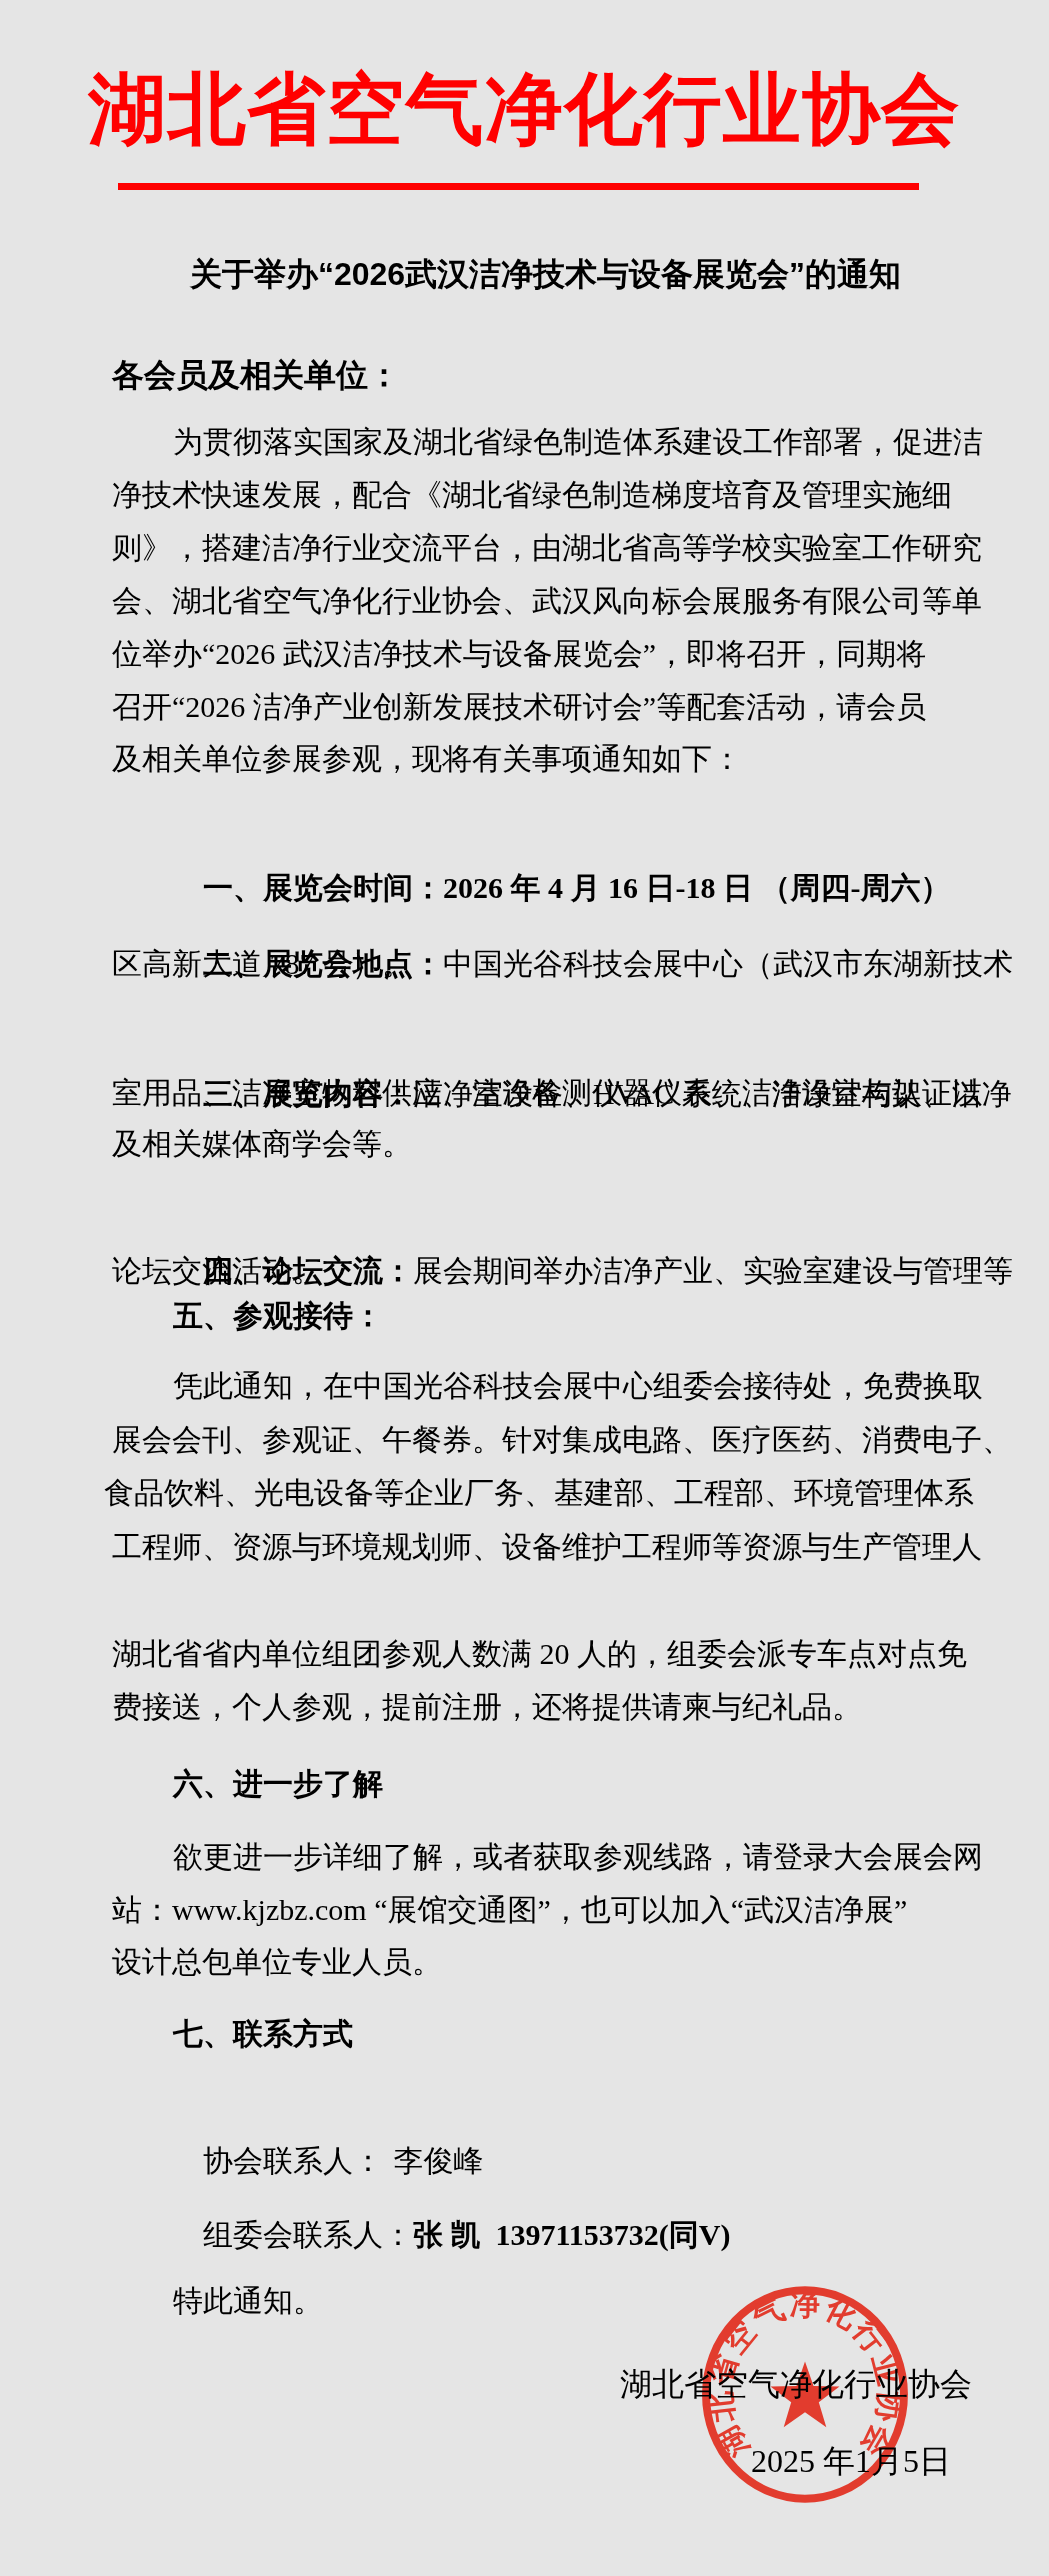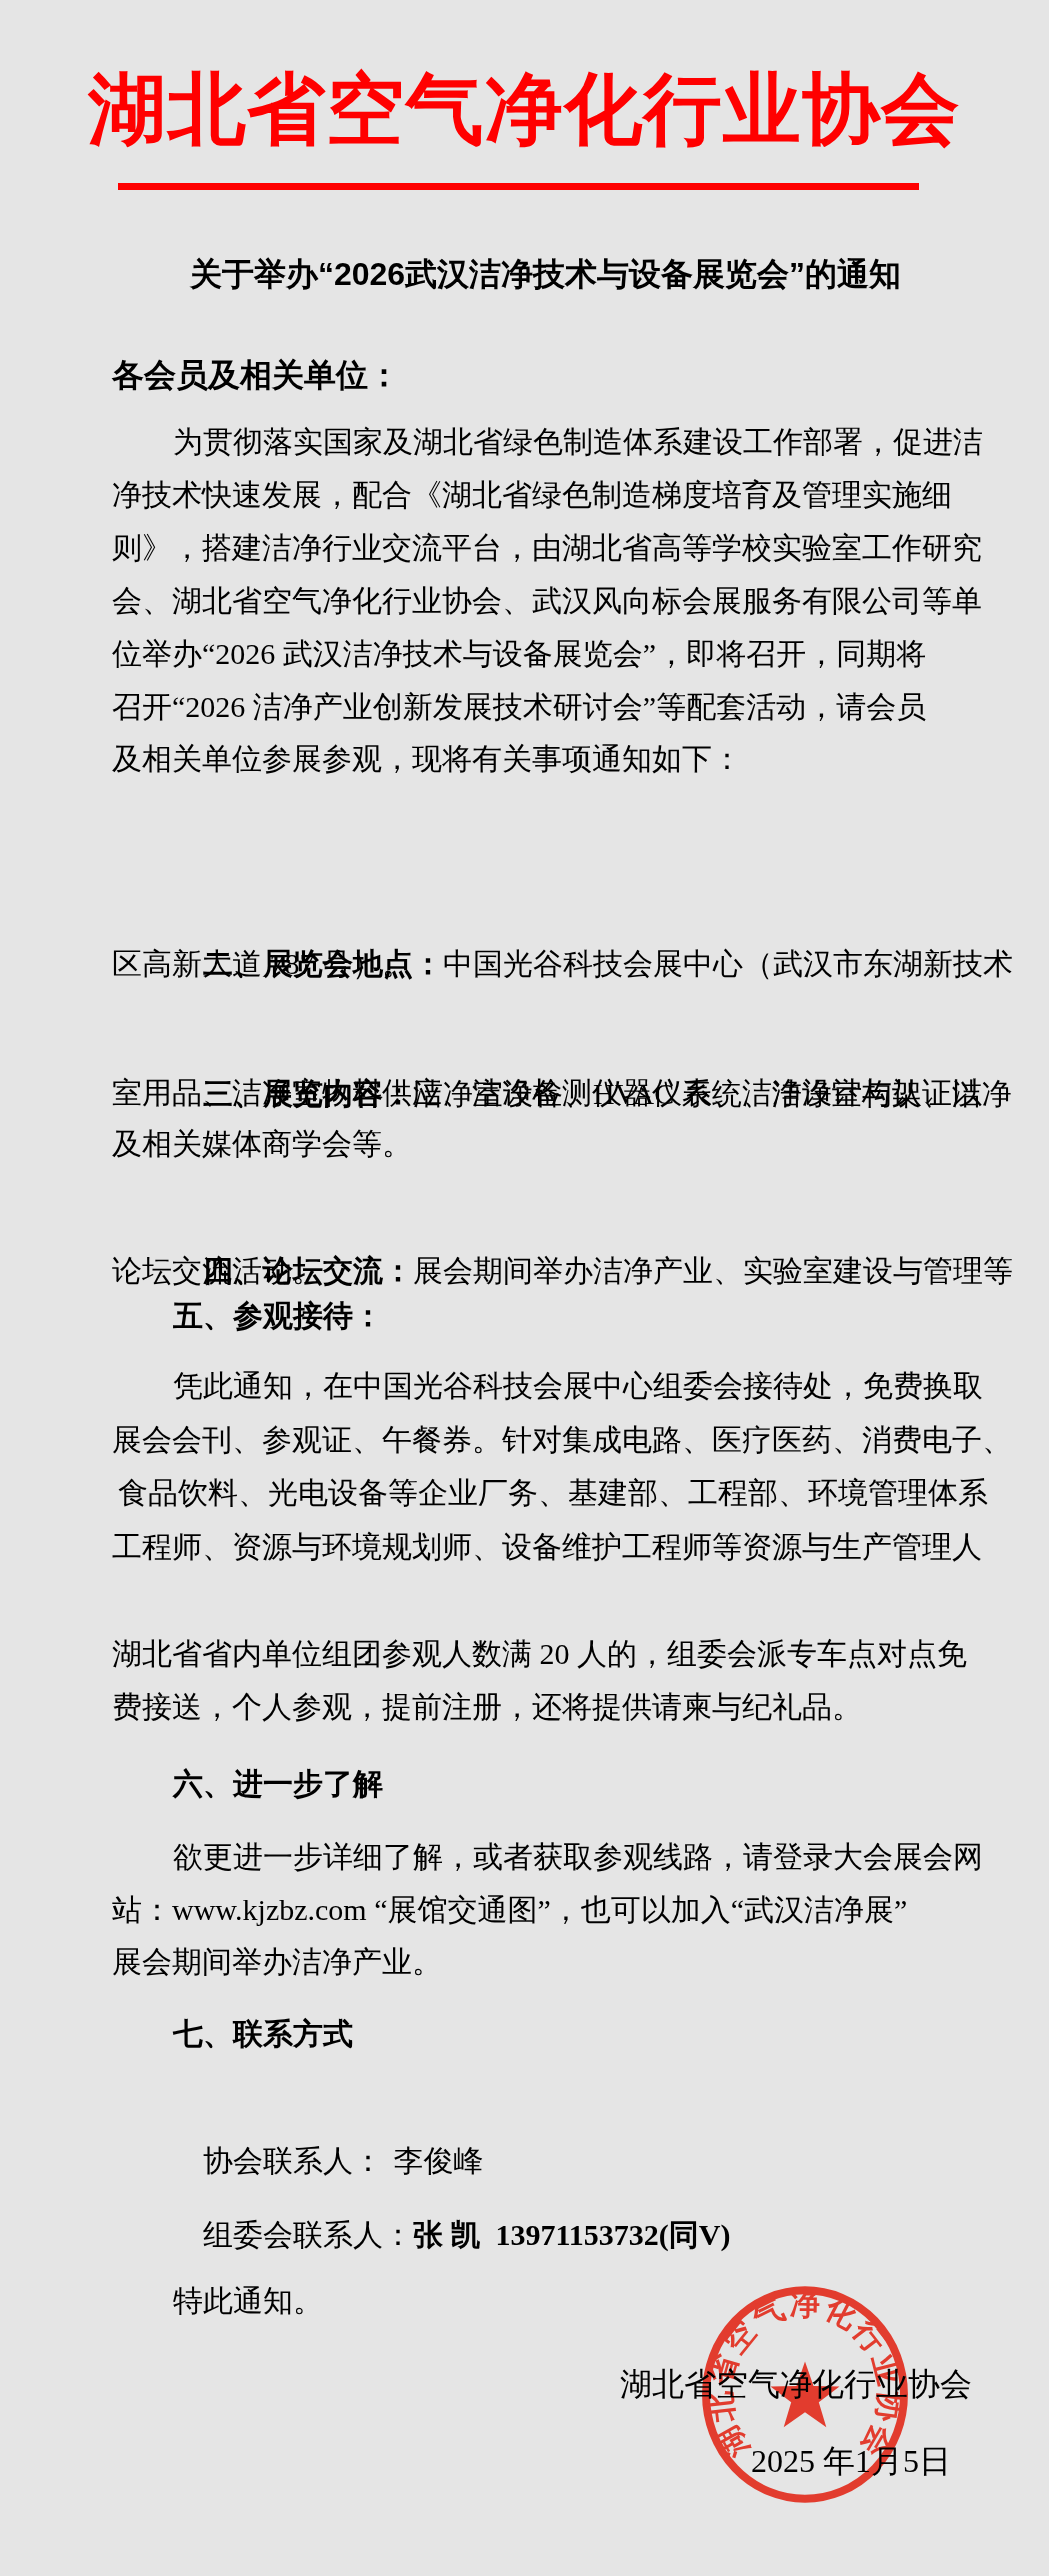--- a/index.html
+++ b/index.html
@@ -35,20 +35,23 @@
   <div class="salutation">各会员及相关单位：</div>
 
   <div class="line" style="top:415px;left:173px">为贯彻落实国家及湖北省绿色制造体系建设工作部署，促进洁</div>
   <div class="line" style="top:468px;left:112px">净技术快速发展，配合《湖北省绿色制造梯度培育及管理实施细</div>
   <div class="line" style="top:521px;left:112px">则》，搭建洁净行业交流平台，由湖北省高等学校实验室工作研究</div>
   <div class="line" style="top:574px;left:112px">会、湖北省空气净化行业协会、武汉风向标会展服务有限公司等单</div>
   <div class="line" style="top:627px;left:112px">位举办“2026 武汉洁净技术与设备展览会”，即将召开，同期将</div>
   <div class="line" style="top:680px;left:112px">召开“2026 洁净产业创新发展技术研讨会”等配套活动，请会员</div>
   <div class="line" style="top:732px;left:112px">及相关单位参展参观，现将有关事项通知如下：</div>
 
+  <div class="line" style="top:808px;left:173px">
+    <span class="b">一、展览会时间：</span><span class="b">2026 年 4 月 16 日-18 日 （周四-周六）</span>
+  </div>
 
   <div class="line" style="top:884px;left:173px">
     <span class="b">二、展览会地点：</span><span>中国光谷科技会展中心（武汉市东湖新技术</span>
   </div>
   <div class="line" style="top:937px;left:112px">区高新大道 787 号）。</div>
 
   <div class="line" style="top:1014px;left:173px">
     <span class="b">三、展览内容：</span><span>洁净室设备、HVAC 系统、洁净室构架、洁净</span>
   </div>
   <div class="line" style="top:1066px;left:112px">室用品、洁净室物料供应、洁净检测仪器仪表、洁净设计与认证以</div>
@@ -56,29 +59,29 @@
 
   <div class="line" style="top:1191px;left:173px">
     <span class="b">四、论坛交流：</span><span>展会期间举办洁净产业、实验室建设与管理等</span>
   </div>
   <div class="line" style="top:1244px;left:112px">论坛交流活动。</div>
 
   <div class="line b" style="top:1289px;left:173px">五、参观接待：</div>
 
   <div class="line" style="top:1359px;left:173px">凭此通知，在中国光谷科技会展中心组委会接待处，免费换取</div>
   <div class="line" style="top:1413px;left:112px">展会会刊、参观证、午餐券。针对集成电路、医疗医药、消费电子、</div>
-  <div class="line" style="top:1466px;left:118px">食品饮料、光电设备等企业厂务、基建部、工程部、环境管理体系</div>
+  <div class="line" style="top:1466px;left:104px">食品饮料、光电设备等企业厂务、基建部、工程部、环境管理体系</div>
   <div class="line" style="top:1520px;left:112px">工程师、资源与环境规划师、设备维护工程师等资源与生产管理人</div>
   <div class="line" style="top:1627px;left:112px">湖北省省内单位组团参观人数满 20 人的，组委会派专车点对点免</div>
   <div class="line" style="top:1680px;left:112px">费接送，个人参观，提前注册，还将提供请柬与纪礼品。</div>
 
   <div class="line b" style="top:1757px;left:173px">六、进一步了解</div>
   <div class="line" style="top:1883px;left:112px">站：www.kjzbz.com “展馆交通图”，也可以加入“武汉洁净展”</div>
   <div class="line" style="top:1830px;left:173px">欲更进一步详细了解，或者获取参观线路，请登录大会展会网</div>
-  <div class="line" style="top:1935px;left:112px">展会期间举办洁净产业。</div>
+  <div class="line" style="top:1935px;left:112px">设计总包单位专业人员。</div>
 
   <div class="line b" style="top:2007px;left:173px">七、联系方式</div>
   <div class="line" style="top:2081px;left:173px">
     <span>协会联系人：</span><span class="name-gap">李俊峰</span>
   </div>
   <div class="line" style="top:2155px;left:173px">
     <span>组委会联系人：</span><span class="b">张 凯  13971153732(同V)</span>
   </div>
 
   <div class="line" style="top:2274px;left:173px">特此通知。</div>

